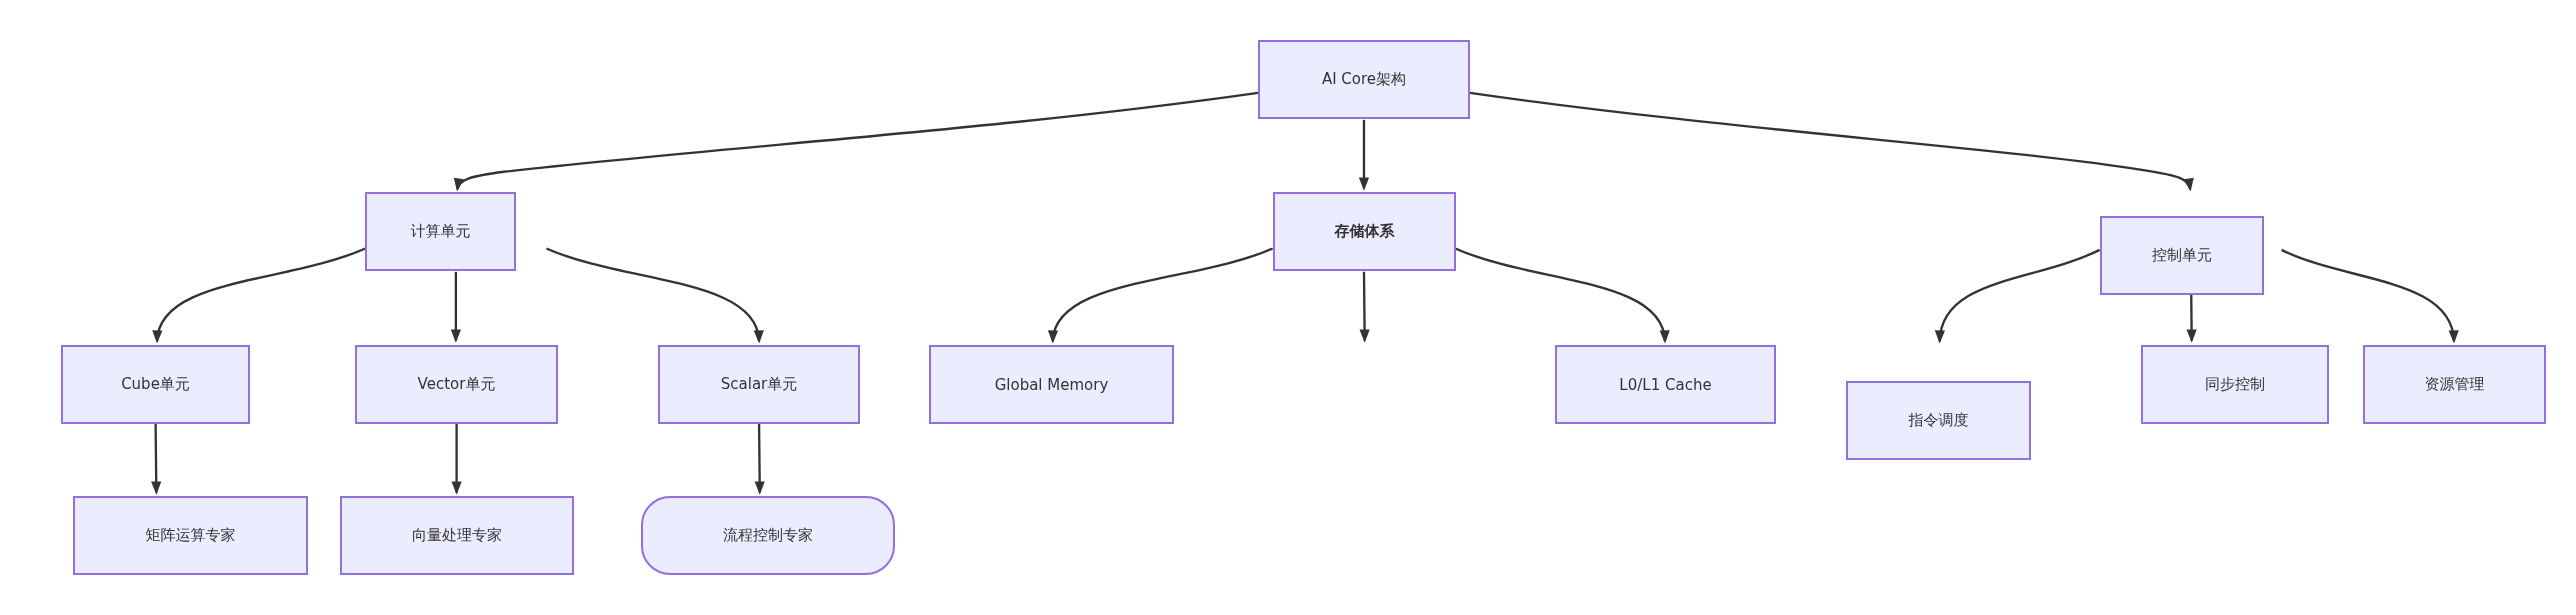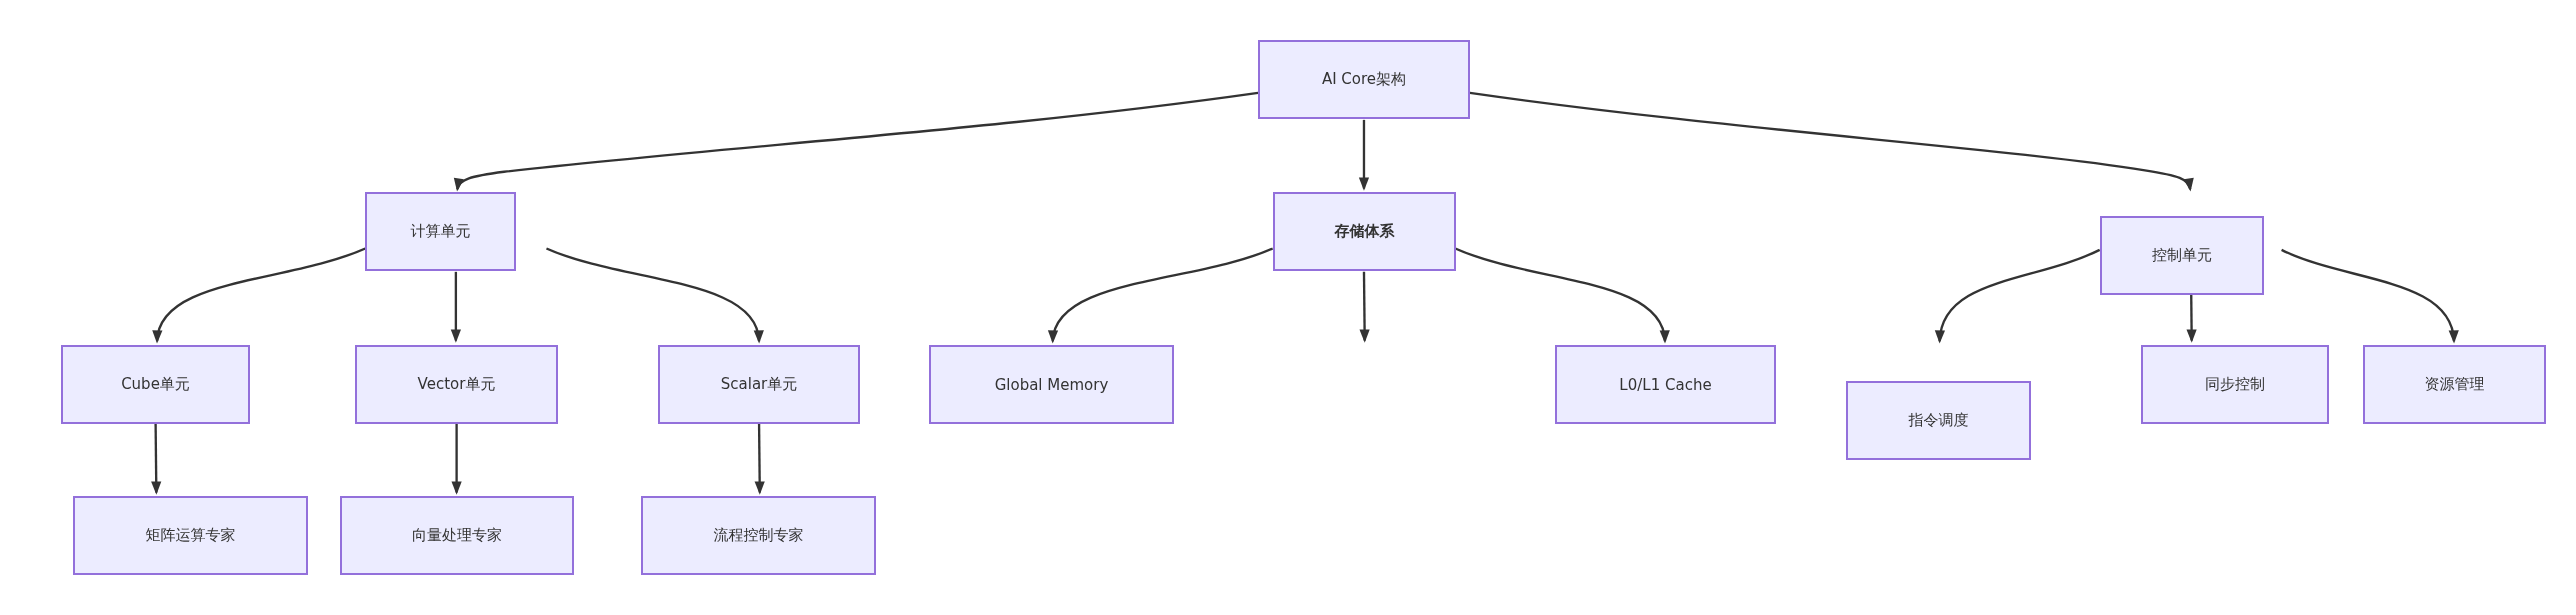--- a/index.html
+++ b/index.html
@@ -87,16 +87,16 @@
   <div class="node" style="left:355px; top:345px; width:203px;">Vector单元</div>
   <div class="node" style="left:658px; top:345px; width:202px;">Scalar单元</div>
   <div class="node" style="left:929px; top:345px; width:245px;">Global Memory</div>
   <div class="node" style="left:1555px; top:345px; width:221px;">L0/L1 Cache</div>
   <div class="node" style="left:1846px; top:345px; width:185px;margin-top:36px;">指令调度</div>
   <div class="node" style="left:2104px; top:345px; width:188px;margin-left:37px;">同步控制</div>
   <div class="node" style="left:2363px; top:345px; width:183px;">资源管理</div>
 
   <div class="node" style="left:39px; top:496px; width:235px;margin-left:34px;">矩阵运算专家</div>
   <div class="node" style="left:340px; top:496px; width:234px;">向量处理专家</div>
-  <div class="node" style="left:641px; top:496px; width:235px;">流程控制专家</div>
+  <div class="node" style="left:641px; top:496px; width:254px;border-radius:29px;">流程控制专家</div>
 
 </div>
 
 
 </body></html>

